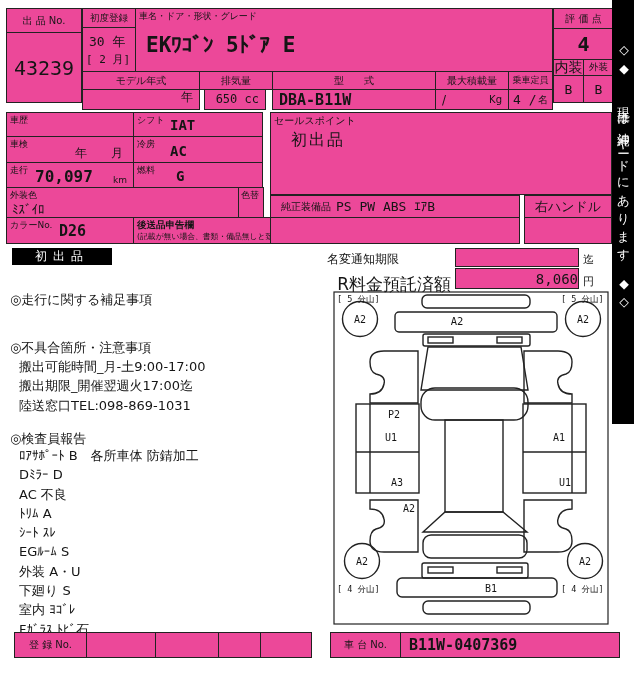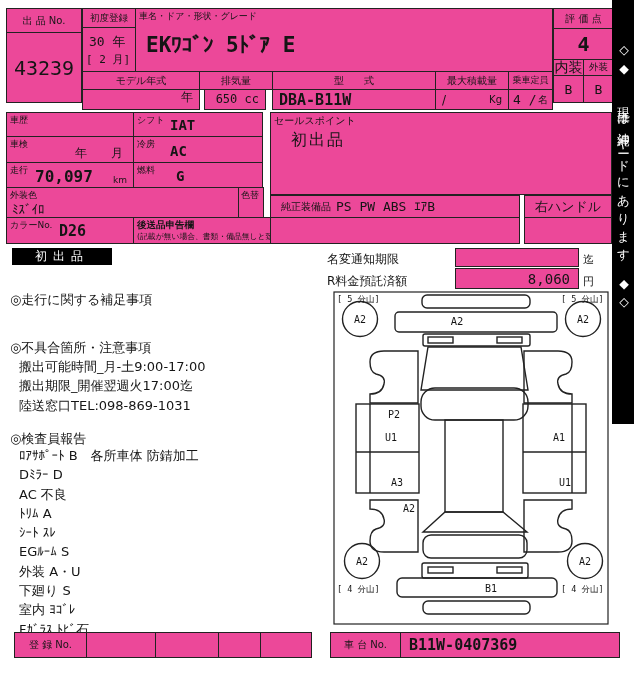--- a/index.html
+++ b/index.html
@@ -151,22 +151,22 @@
   <div class="box" style="left:524px;top:217px;width:88px;height:27px"></div>
 
   <div class="nb badge" style="left:12px;top:248px;width:100px;height:17px">
     <span>初出品</span>
   </div>
 
   <div class="txt" style="left:327px;top:251px;width:124px;text-align:left;font-size:12px">名変通知期限</div>
   <div class="box" style="left:455px;top:248px;width:124px;height:19px"></div>
   <div class="txt" style="left:583px;top:252px;font-size:11px">迄</div>
 
-  <div class="txt" style="left:327px;top:273px;width:124px;font-size:12px">R料金預託済額</div>
-  <div class="box" style="left:455px;top:268px;width:124px;height:21px;display:flex;align-items:center;justify-content:flex-end;padding-right:8px">
+  <div class="txt" style="left:327px;top:273px;width:124px;text-align:right;font-size:17px">R料金預託済額</div>
+  <div class="box" style="left:455px;top:268px;width:124px;height:21px;display:flex;align-items:center;justify-content:flex-end;padding-right:0">
     <span class="mono" style="font-size:14px">8,060</span>
   </div>
   <div class="txt" style="left:583px;top:274px;font-size:11px">円</div>
 
   <div class="txt" style="left:10px;top:291px;font-size:13px">◎走行に関する補足事項</div>
 
   <div class="txt" style="left:10px;top:339px;font-size:13px">◎不具合箇所・注意事項</div>
   <div class="nb lines" style="left:19px;top:357px;font-size:13px">
     <div>搬出可能時間_月-土9:00-17:00</div>
     <div>搬出期限_開催翌週火17:00迄</div>

